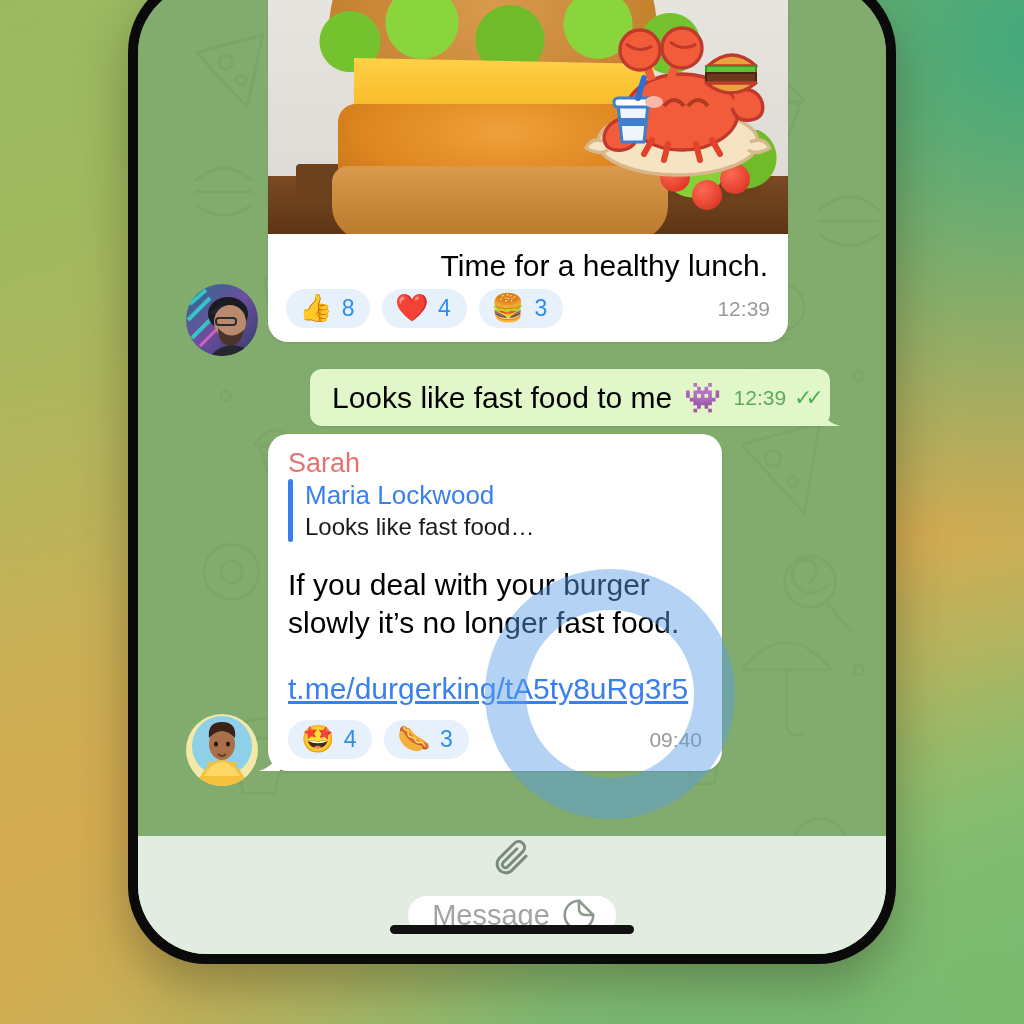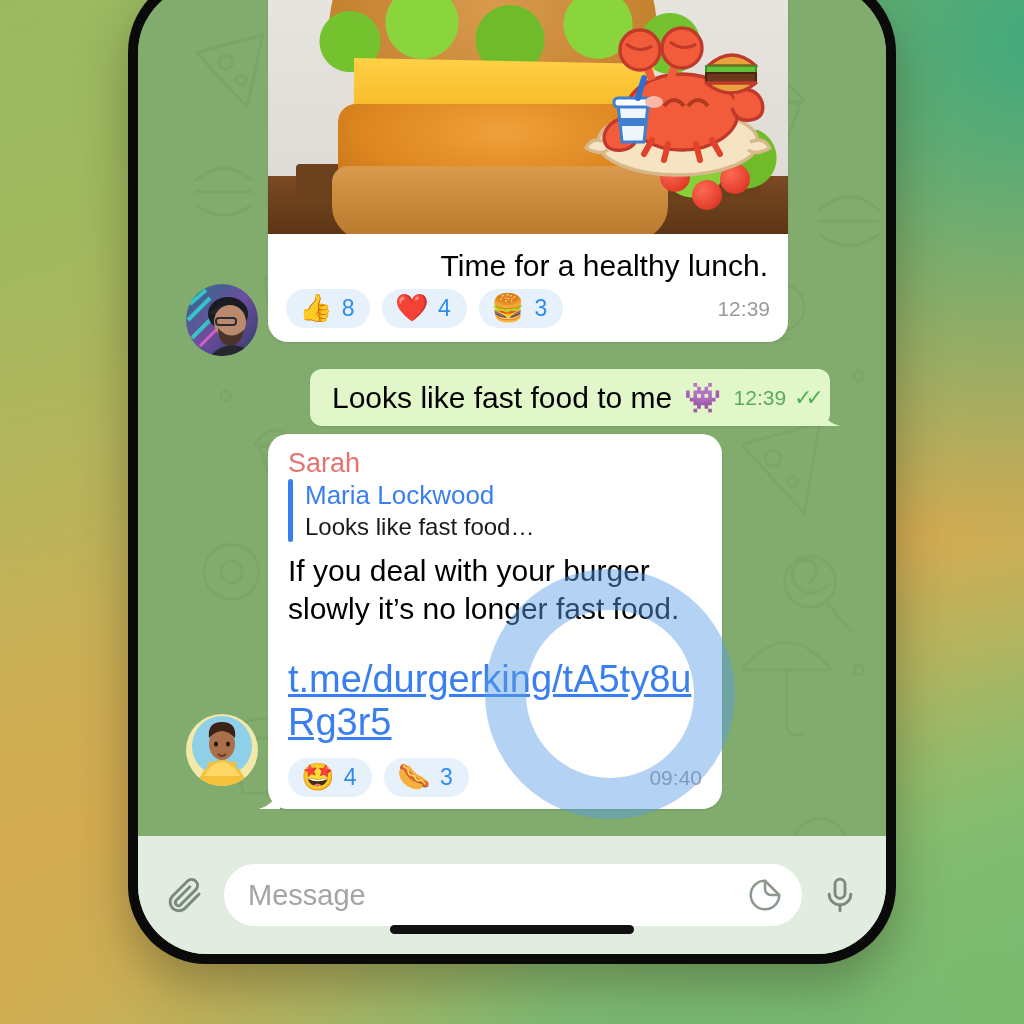--- a/index.html
+++ b/index.html
@@ -157,26 +157,26 @@
 
   
   .msg-in {
     position: absolute; left: 130px; top: 450px;
     width: 454px;
     background: #fff; border-radius: 20px;
     padding: 14px 20px 12px 20px;
     box-shadow: 0 1px 2px rgba(0,0,0,.10);
   }
   .sender { font-size: 27px; color: #e8716d; font-weight: 500; }
-  .quote { display: flex; gap: 12px; margin-bottom: 10px; }
+  .quote { display: flex; gap: 12px; margin-bottom: 24px; }
   .quote-bar { width: 5px; border-radius: 3px; background: #3a7ff0; flex: none; }
   .quote-name { font-size: 26px; color: #3a7ff0; font-weight: 500; line-height: 1.25; }
   .quote-text { font-size: 24px; color: #1a1a1a; line-height: 1.25; }
   .body-text { font-size: 30px; color: #000; line-height: 1.28; }
-  .link { font-size: 38px; color: #3a7ff0; margin-top: 30px; display: block; word-break: break-all; }
+  .link { font-size: 30px; color: #3a7ff0; margin-top: 30px; display: block; word-break: break-all; }
   .msg-in::after {
     content: ""; position: absolute; left: -10px; bottom: 0;
     width: 22px; height: 24px; background: #fff;
     clip-path: path("M22,24 L22,0 C20,12 12,21 0,24 Z");
   }
 
   
   .tap-ring {
     position: absolute;
     left: 347px; top: 585px;
@@ -186,20 +186,21 @@
     pointer-events: none;
   }
 
   
   .input-bar {
     position: absolute; left: 0; right: 0; bottom: 0; height: 118px;
     background: #e3ece1;
     display: flex; align-items: center;
     padding: 0 26px;
     gap: 18px;
+    flex-direction: column;
   }
   .composer {
     flex: 1; height: 62px; background: #fff; border-radius: 31px;
     display: flex; align-items: center; padding: 0 18px 0 24px; gap: 10px;
   }
   .composer .ph { flex: 1; font-size: 29px; color: #a4a4a4; }
   .home-indicator {
     position: absolute; left: 50%; transform: translateX(-50%);
     bottom: 20px; width: 244px; height: 9px; border-radius: 5px; background: #111;
   }

